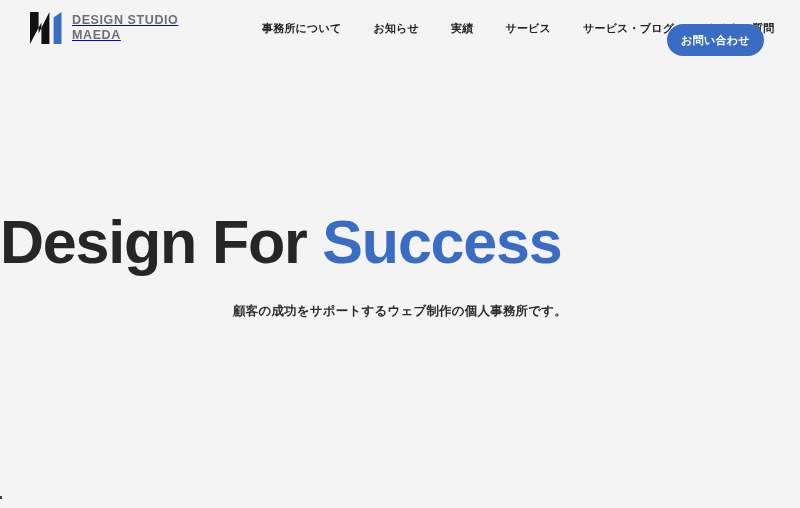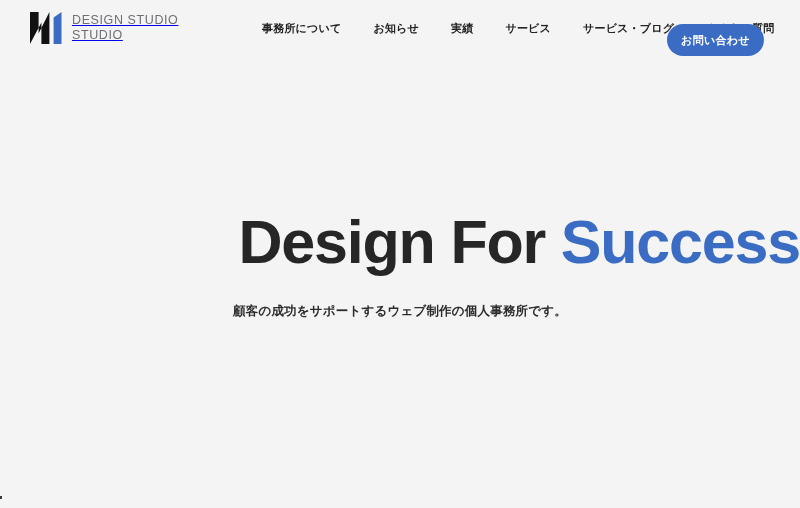--- a/index.html
+++ b/index.html
@@ -53,21 +53,21 @@
   .brand-text {
     display: flex;
     flex-direction: column;
     justify-content: center;
     line-height: 1.22;
   }
   .brand-line {
     font-size: 12.5px;
     letter-spacing: 0.6px;
     color: #6e6e73;
-    font-weight: 400;
+    font-weight: 700;
     white-space: nowrap;
   }
 
   
   #main-nav {
     position: absolute;
     left: 262px;
     top: 20px;
     display: flex;
     align-items: flex-end;
@@ -119,21 +119,21 @@
     display: flex;
     flex-direction: column;
     align-items: center;
   }
   #hero-title {
     margin: 0;
     position: absolute;
     top: 155px;
     left: 0;
     width: 800px;
-    text-align: right;
+    text-align: left;
     font-size: 61px;
     font-weight: 700;
     letter-spacing: -1.2px;
     line-height: 1;
     color: #262626;
     white-space: nowrap;
   }
   #hero-title .accent { color: #3a6cc4; }
 
   #hero-subtitle {
@@ -175,21 +175,21 @@
 
   <header id="site-header">
 
     <a class="brand" href="#">
       <svg class="brand-mark" viewBox="0 0 33 34" aria-hidden="true">
         <path d="M0 1 L8.6 1 L8.6 22.5 L19.4 1 L19.4 33 L11.4 33 L11.4 11.5 L0 33 Z" fill="#111111"></path>
         <path d="M23.6 6.5 L31.5 1 L31.5 33 L23.6 33 Z" fill="#3a6cc4"></path>
       </svg>
       <span class="brand-text">
         <span class="brand-line">DESIGN STUDIO</span>
-        <span class="brand-line">STUDIO</span>
+        <span class="brand-line">MAEDA</span>
       </span>
     </a>
 
     <nav id="main-nav">
       <a class="nav-item" href="#">事務所について</a>
       <a class="nav-item" href="#">お知らせ</a>
       <a class="nav-item" href="#">実績</a>
       <a class="nav-item" href="#">サービス</a>
       <a class="nav-item" href="#">サービス・ブログ</a>
       <a class="nav-item" href="#">よくある質問</a>

